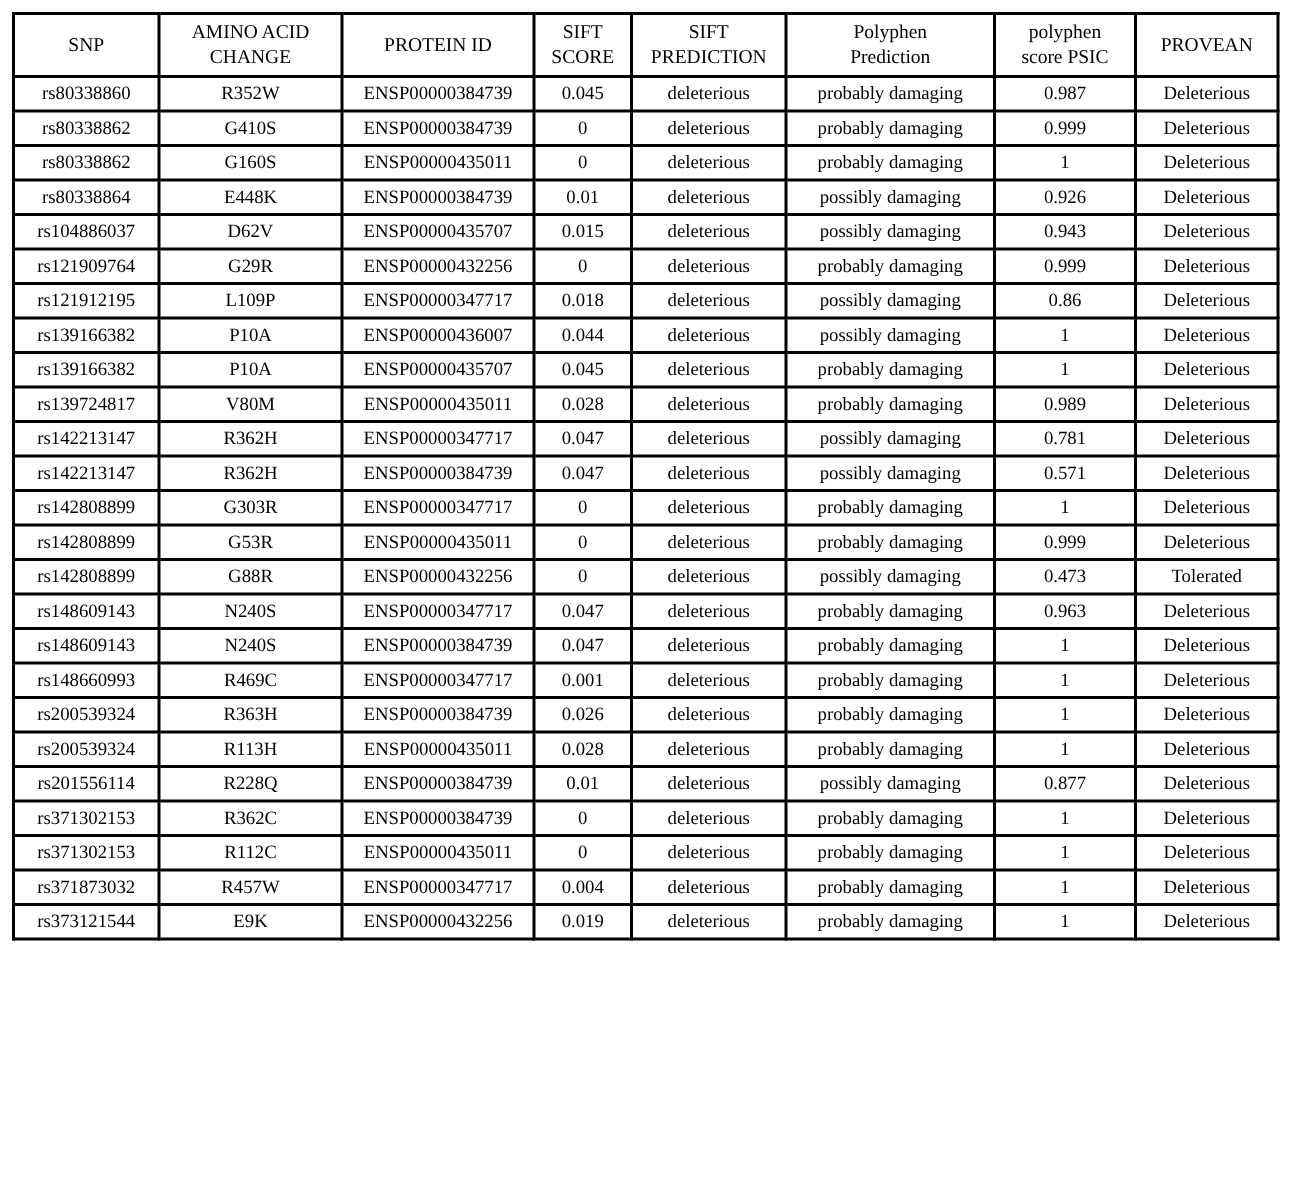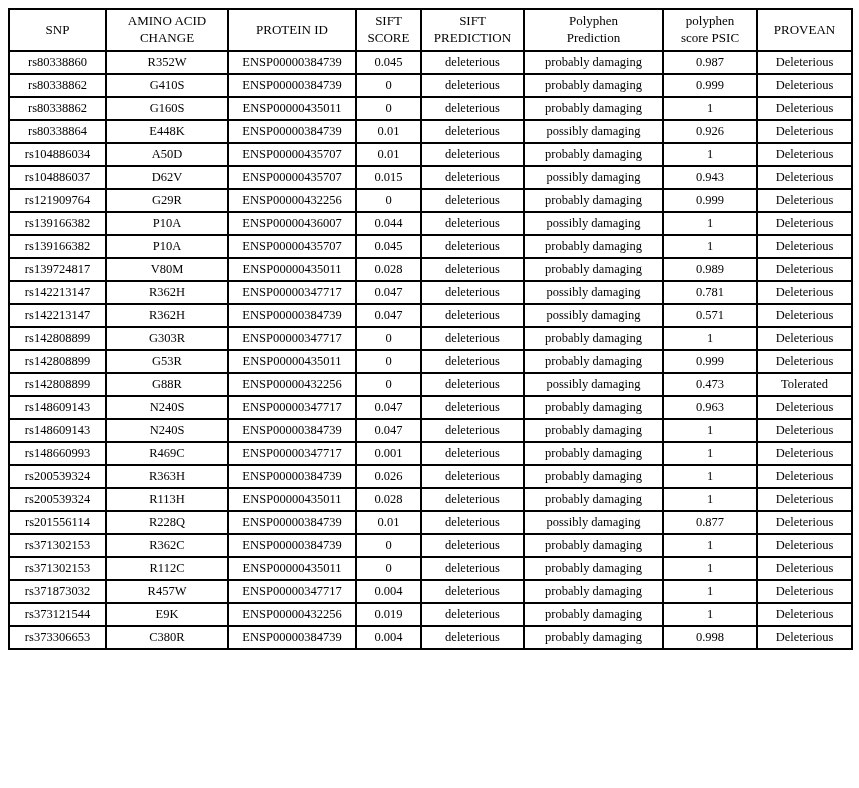--- a/index.html
+++ b/index.html
@@ -116,50 +116,50 @@
           <td>rs80338864</td>
           <td>E448K</td>
           <td>ENSP00000384739</td>
           <td>0.01</td>
           <td>deleterious</td>
           <td>possibly damaging</td>
           <td>0.926</td>
           <td>Deleterious</td>
         </tr>
         <tr>
-          <td>rs104886034</td>
-          <td>A50D</td>
-          <td>ENSP00000435707</td>
-          <td>0.01</td>
-          <td>deleterious</td>
-          <td>probably damaging</td>
-          <td>1</td>
-          <td>Deleterious</td>
-        </tr>
-        <tr>
           <td>rs104886037</td>
           <td>D62V</td>
           <td>ENSP00000435707</td>
           <td>0.015</td>
           <td>deleterious</td>
           <td>possibly damaging</td>
           <td>0.943</td>
           <td>Deleterious</td>
         </tr>
         <tr>
           <td>rs121909764</td>
           <td>G29R</td>
           <td>ENSP00000432256</td>
           <td>0</td>
           <td>deleterious</td>
           <td>probably damaging</td>
           <td>0.999</td>
           <td>Deleterious</td>
         </tr>
         <tr>
+          <td>rs121912195</td>
+          <td>L109P</td>
+          <td>ENSP00000347717</td>
+          <td>0.018</td>
+          <td>deleterious</td>
+          <td>possibly damaging</td>
+          <td>0.86</td>
+          <td>Deleterious</td>
+        </tr>
+        <tr>
           <td>rs139166382</td>
           <td>P10A</td>
           <td>ENSP00000436007</td>
           <td>0.044</td>
           <td>deleterious</td>
           <td>possibly damaging</td>
           <td>1</td>
           <td>Deleterious</td>
         </tr>
         <tr>
@@ -323,27 +323,17 @@
           <td>Deleterious</td>
         </tr>
         <tr>
           <td>rs373121544</td>
           <td>E9K</td>
           <td>ENSP00000432256</td>
           <td>0.019</td>
           <td>deleterious</td>
           <td>probably damaging</td>
           <td>1</td>
-          <td>Deleterious</td>
-        </tr>
-        <tr>
-          <td>rs373306653</td>
-          <td>C380R</td>
-          <td>ENSP00000384739</td>
-          <td>0.004</td>
-          <td>deleterious</td>
-          <td>probably damaging</td>
-          <td>0.998</td>
           <td>Deleterious</td>
         </tr>
       </tbody>
   </table>
 </div>
 
 </body></html>

